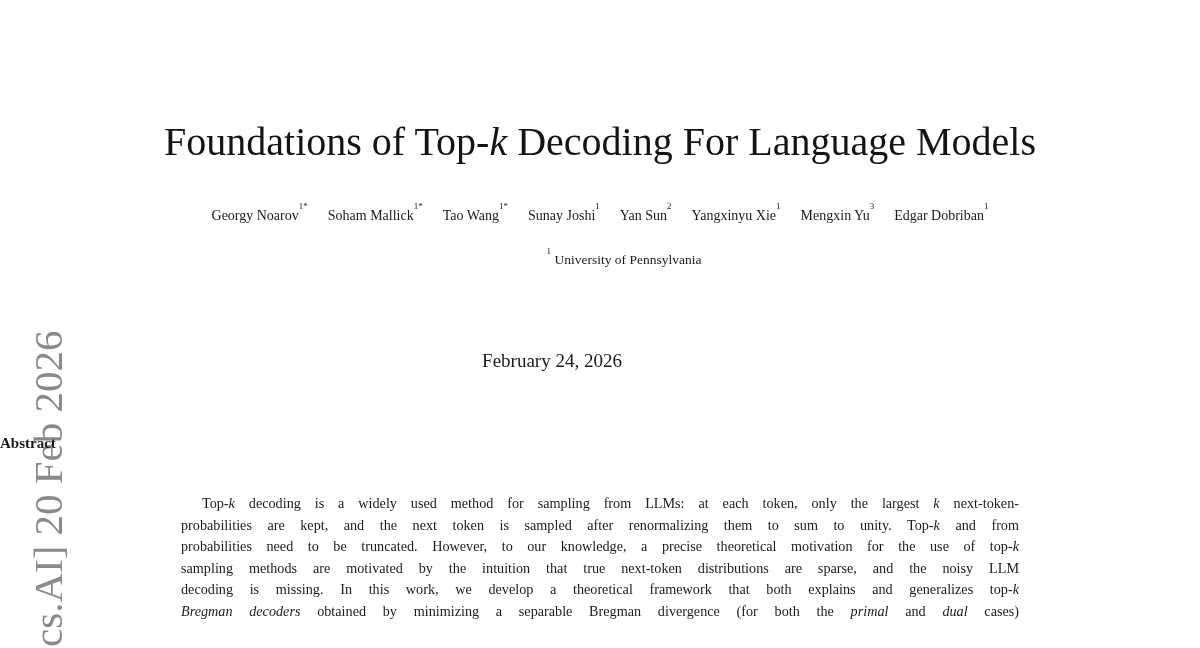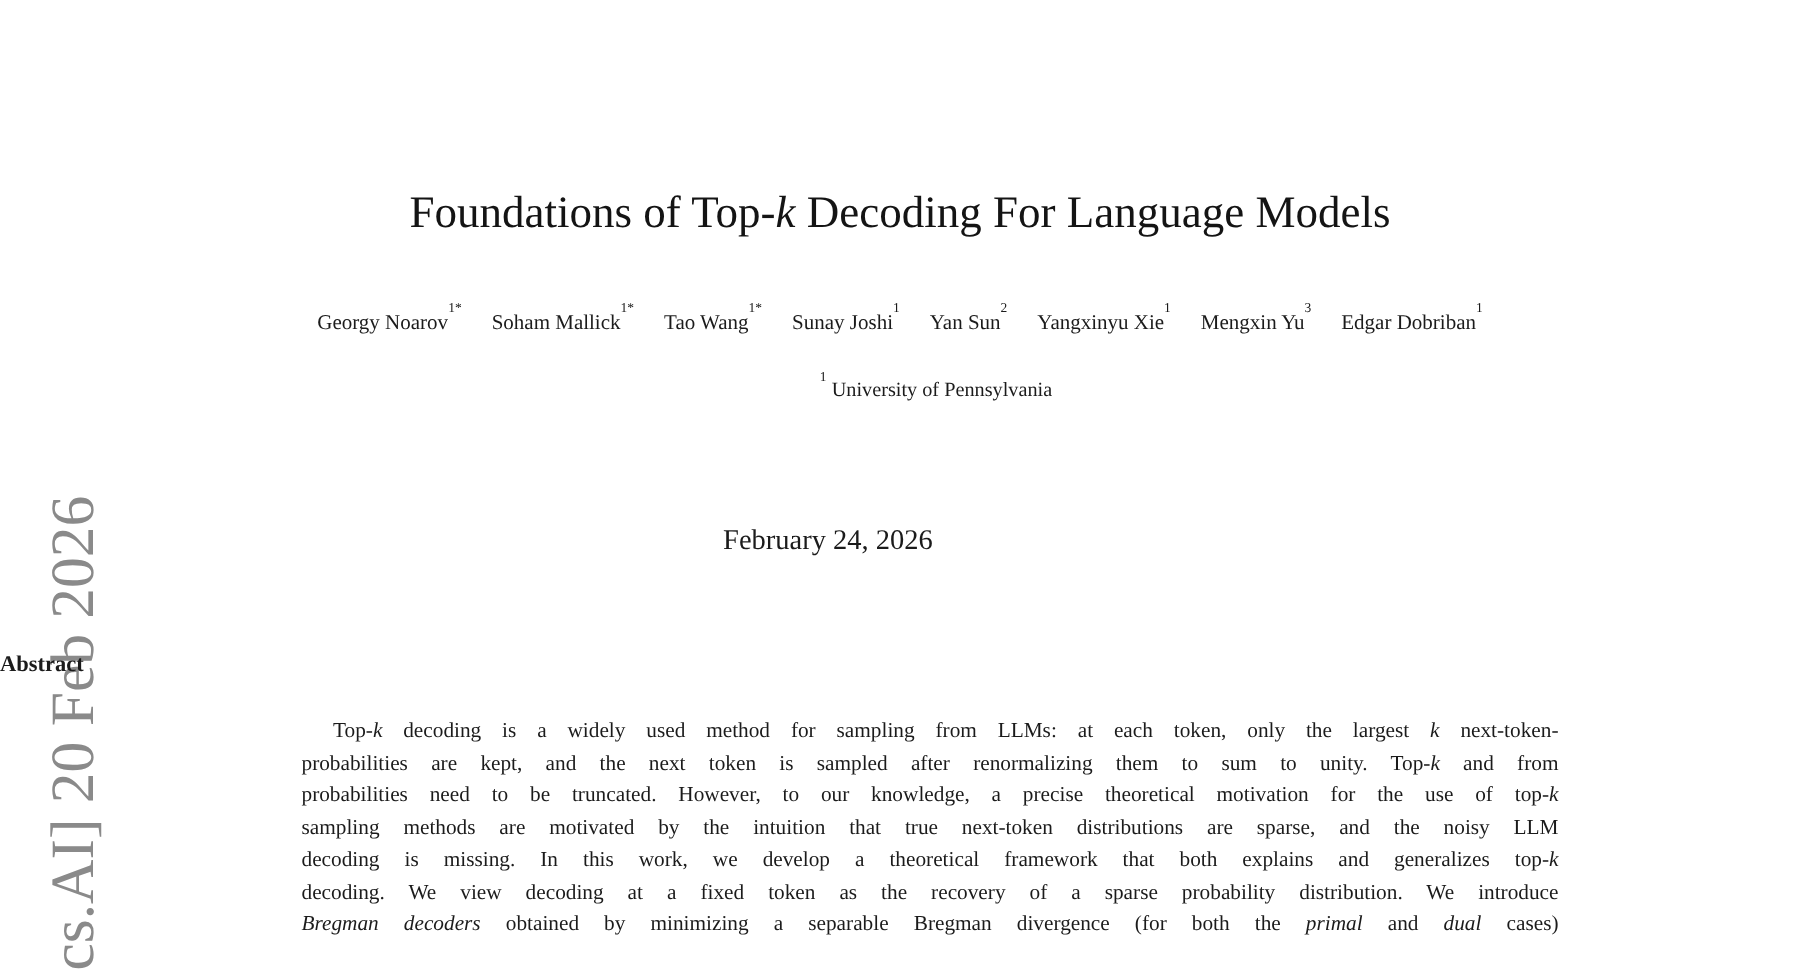--- a/index.html
+++ b/index.html
@@ -25,21 +25,21 @@
     line-height: 1.1;
     white-space: nowrap;
     color: #8a8a8a;
   }
   .title {
     position: absolute;
     top: 124px;
     left: 0;
     width: 1200px;
     text-align: center;
-    font-size: 30px;
+    font-size: 40px;
     font-weight: normal;
     margin: 0;
     line-height: 36px;
     color: #141414;
   }
   .title i { font-style: italic; }
   .authors {
     position: absolute;
     top: 206px;
     left: 0;
@@ -80,26 +80,25 @@
     top: 434px;
     left: 0;
     width: 1200px;
     text-align: left;
     font-size: 15px;
     font-weight: bold;
     line-height: 19px;
   }
   .abs-body {
     position: absolute;
-    top: 477px;
+    top: 493px;
     left: 181px;
     width: 838px;
     font-size: 14.2px;
     line-height: 21.5px;
-    margin-left: 20px;
   }
   .abs-line {
     text-align: justify;
     text-align-last: justify;
     -moz-text-align-last: justify;
   }
   .abs-line.indent { text-indent: 21px; }
   .abs-line i { font-style: italic; }
   .abs-line sub {
     font-size: 9.5px;
@@ -124,15 +123,14 @@
 <div class="date">February 24, 2026</div>
 
 <div class="abs-head">Abstract</div>
 
 <div class="abs-body" id="abstract-body">
     <div class="abs-line indent"><span>Top-</span><i>k</i><span> decoding is a widely used method for sampling from LLMs: at each token, only the largest </span><i>k</i><span> next-token-</span></div>
     <div class="abs-line"><span>probabilities are kept, and the next token is sampled after renormalizing them to sum to unity. Top-</span><i>k</i><span> and from</span></div>
     <div class="abs-line"><span>probabilities need to be truncated. However, to our knowledge, a precise theoretical motivation for the use of top-</span><i>k</i></div>
     <div class="abs-line"><span>sampling methods are motivated by the intuition that true next-token distributions are sparse, and the noisy LLM</span></div>
     <div class="abs-line"><span>decoding is missing. In this work, we develop a theoretical framework that both explains and generalizes top-</span><i>k</i></div>
-    <div class="abs-line"><span>decoding. We view decoding at a fixed token as the recovery of a sparse probability distribution. We introduce</span></div>
     <div class="abs-line"><i>Bregman decoders</i><span> obtained by minimizing a separable Bregman divergence (for both the </span><i>primal</i><span> and </span><i>dual</i><span> cases)</span></div>
   </div>
 
 </body></html>

